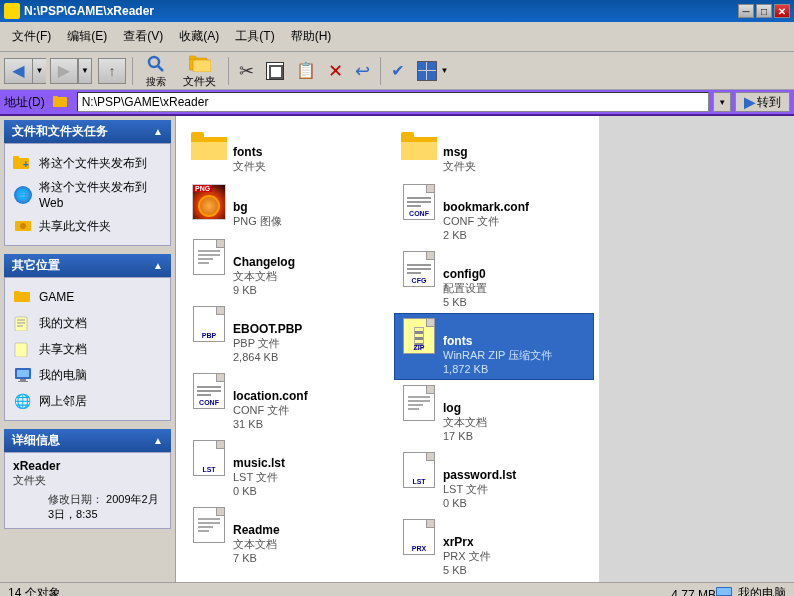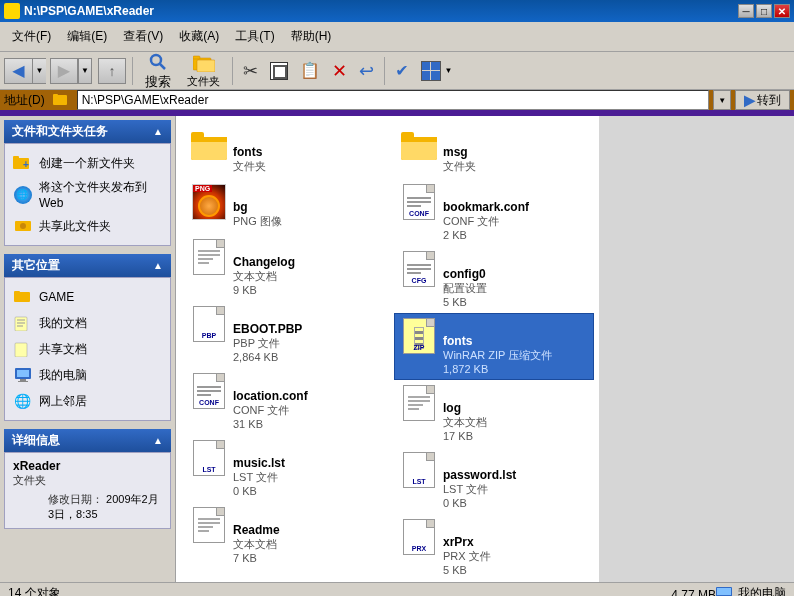--- a/index.html
+++ b/index.html
@@ -39,22 +39,22 @@
       border-bottom: 1px solid #a0a0a0;
     }
     .toolbar-btn {
       display: flex; flex-direction: column; align-items: center; padding: 2px 6px; cursor: pointer; font-size: 11px;
       background: transparent; border: none;
     }
     .toolbar-sep { width: 1px; height: 28px; background: #a0a0a0; margin: 0 2px; }
 
     
     .addressbar {
-      background: #a16207; height: 26px; display: flex; align-items: center; padding: 2px 4px; gap: 4px;
-      border-bottom: 6px solid #4c1d95;
+      background: #8b5cf6; height: 26px; display: flex; align-items: center; padding: 2px 4px; gap: 4px;
+      border-bottom: 2px solid #4c1d95;
     }
     .address-label { font-size: 12px; margin-right: 4px; }
     .address-field {
       flex: 1; height: 20px; background: white; border: 1px inset #888; padding: 0 4px; font-size: 12px;
       display: flex; align-items: center;
     }
     .address-dropdown { width: 18px; height: 20px; background: #d4d0c8; border: 1px solid #888; display: flex; align-items: center; justify-content: center; cursor: pointer; font-size: 8px; }
     .goto-btn { height: 20px; padding: 0 8px; background: #d4d0c8; border: 1px solid #888; display: flex; align-items: center; gap: 2px; cursor: pointer; font-size: 12px; }
     .goto-arrow { color: #316ac5; font-weight: bold; font-size: 14px; }
 
@@ -186,21 +186,21 @@
   </div>
   <div class="toolbar-sep"></div>
 
   <div class="toolbar-btn">
     <div style="width:22px;height:22px;display:flex;align-items:center;justify-content:center;">
       <svg width="20" height="20" viewBox="0 0 20 20">
           <circle cx="8" cy="8" r="5" fill="none" stroke="#316ac5" stroke-width="2.5"></circle>
           <line x1="12" y1="12" x2="17" y2="17" stroke="#316ac5" stroke-width="2.5"></line>
         </svg>
     </div>
-    <span style="font-size:13px;">搜索</span>
+    <span style="font-size:10px;">搜索</span>
   </div>
 
   <div class="toolbar-btn">
     <div style="width:22px;height:22px;display:flex;align-items:center;justify-content:center;">
       <svg width="22" height="18" viewBox="0 0 22 18">
         <rect x="0" y="4" width="18" height="12" rx="1" fill="#f4b400" stroke="#c8870a" stroke-width="0.5"></rect>
         <rect x="0" y="2" width="7" height="3" rx="1" fill="#f4b400" stroke="#c8870a" stroke-width="0.5"></rect>
         <rect x="4" y="6" width="18" height="12" rx="1" fill="#ffd966" stroke="#c8870a" stroke-width="0.5"></rect>
       </svg>
     </div>
@@ -277,21 +277,21 @@
       </div>
       <div class="panel-body">
         <div class="panel-item">
           <div class="panel-item-icon">
             <svg width="20" height="16" viewBox="0 0 20 16">
               <rect x="0" y="3" width="16" height="11" rx="1" fill="#f4b400"></rect>
               <rect x="0" y="1" width="6" height="4" rx="1" fill="#f4b400"></rect>
               <text x="10" y="13" font-size="10" font-weight="bold" fill="#316ac5">+</text>
             </svg>
           </div>
-          <span>创建一个新文件夹</span>
+          <span>将这个文件夹发布到</span>
         </div>
         <div class="panel-item">
           <div class="panel-item-icon">
             <div style="width:18px;height:18px;background:radial-gradient(circle,#60c0ff,#0060c0);border-radius:50%;display:flex;align-items:center;justify-content:center;font-size:10px;color:white;">🌐</div>
           </div>
           <span>将这个文件夹发布到 Web</span>
         </div>
         <div class="panel-item">
           <div class="panel-item-icon">
             <svg width="18" height="18" viewBox="0 0 18 18">

